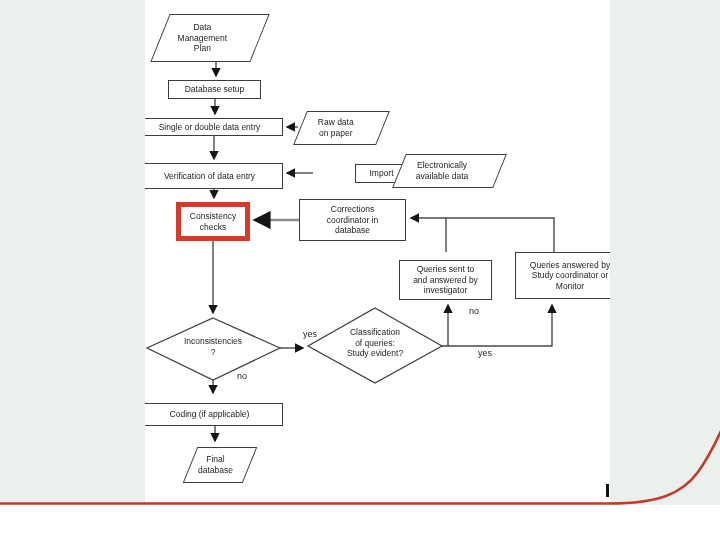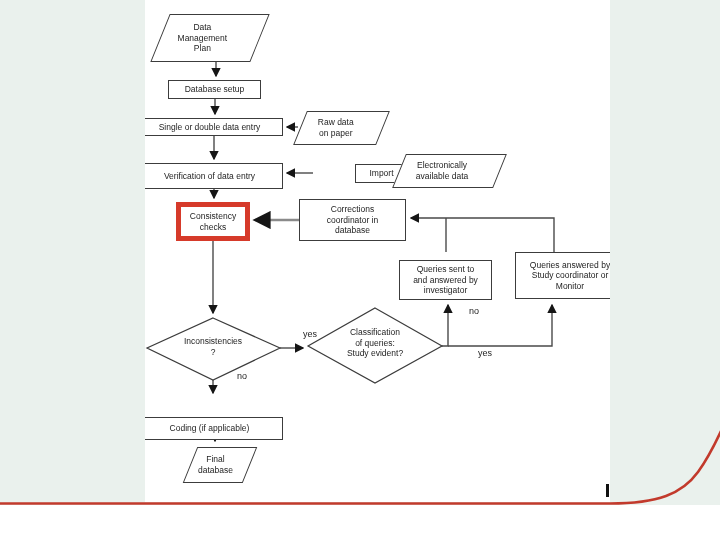--- a/index.html
+++ b/index.html
@@ -114,21 +114,21 @@
 Monitor</span>
     </div>
 
     <div class="dlabel" style="left:18px;top:336px;width:100px;">Inconsistencies
 ?</div>
 
     <div class="dlabel" style="left:180px;top:327px;width:100px;">Classification
 of queries:
 Study evident?</div>
 
-    <div class="node cut-left" style="left:-8px;top:417px;width:146px;height:23px;">
+    <div class="node cut-left" style="left:-8px;top:403px;width:146px;height:23px;">
       <span class="lbl">Coding (if applicable)</span>
     </div>
 
     <div class="node para" style="left:45px;top:447px;width:60px;height:36px;">
       <span class="lbl">Final
 database</span>
     </div>
 
     <span class="branch" style="left:142px;top:329px;">yes</span>
     <span class="branch" style="left:76px;top:371px;">no</span>

